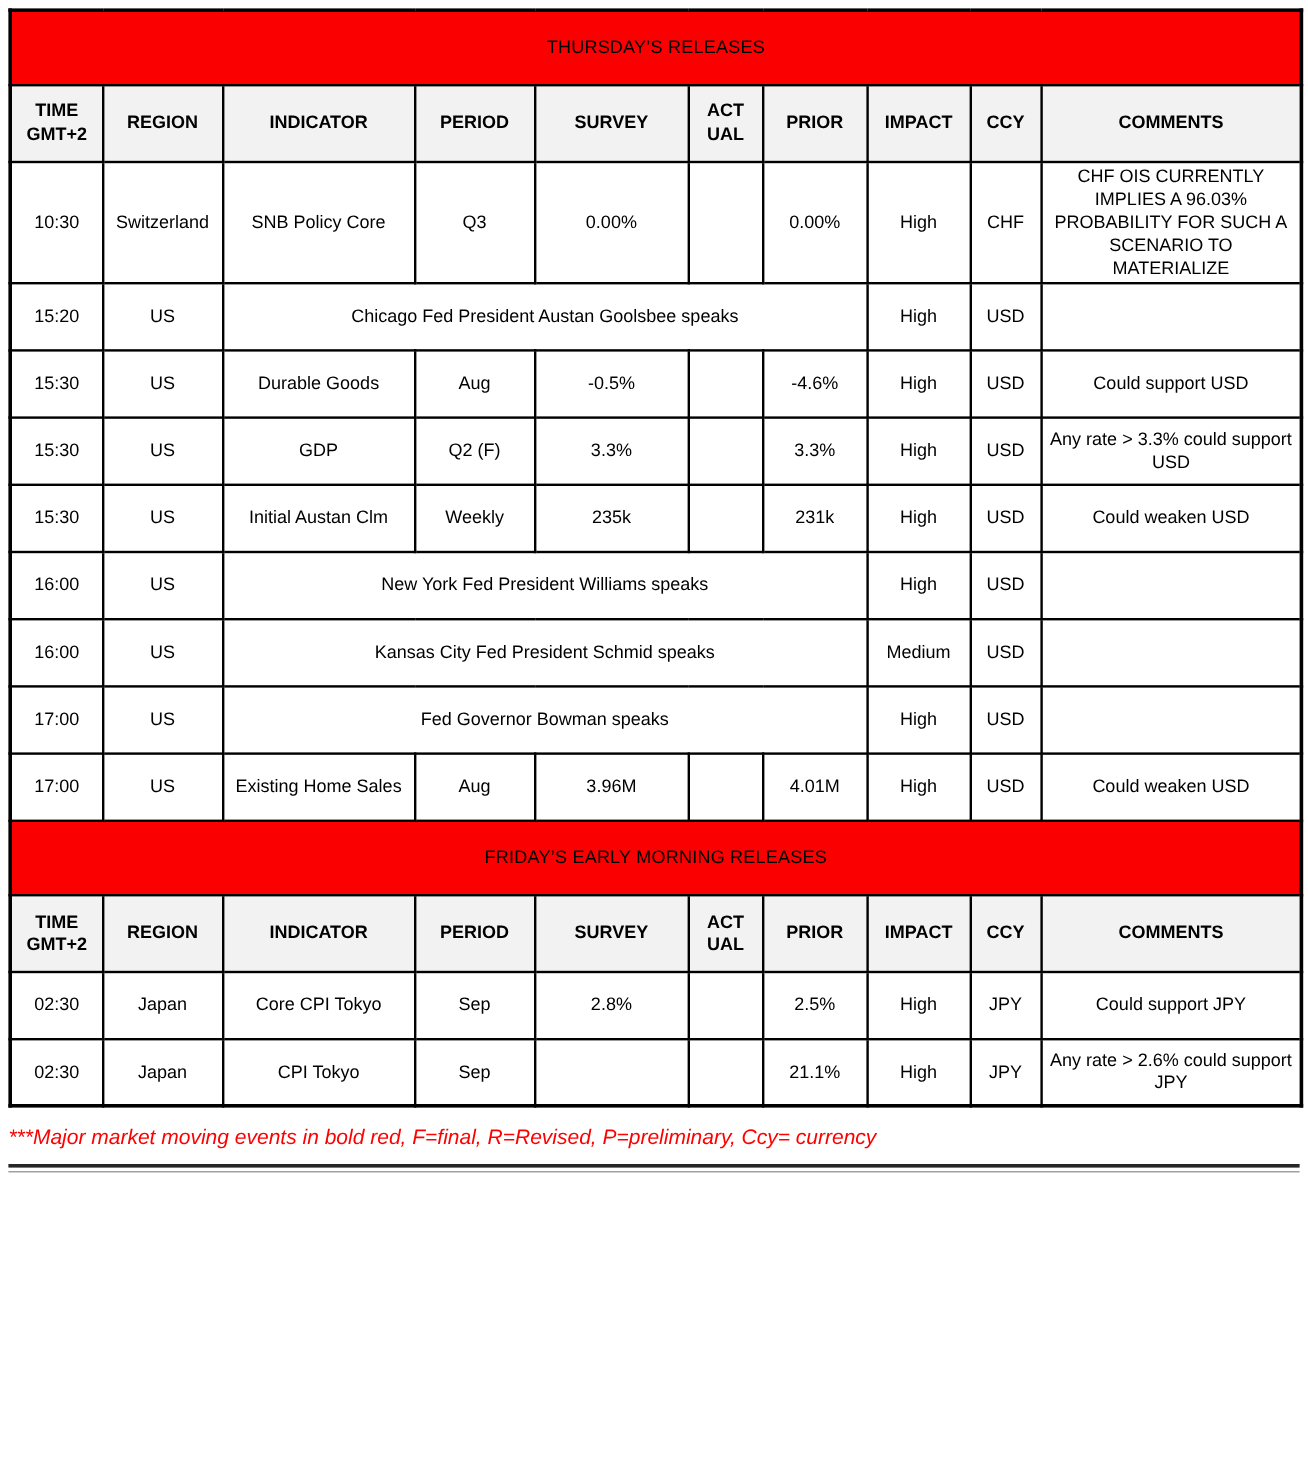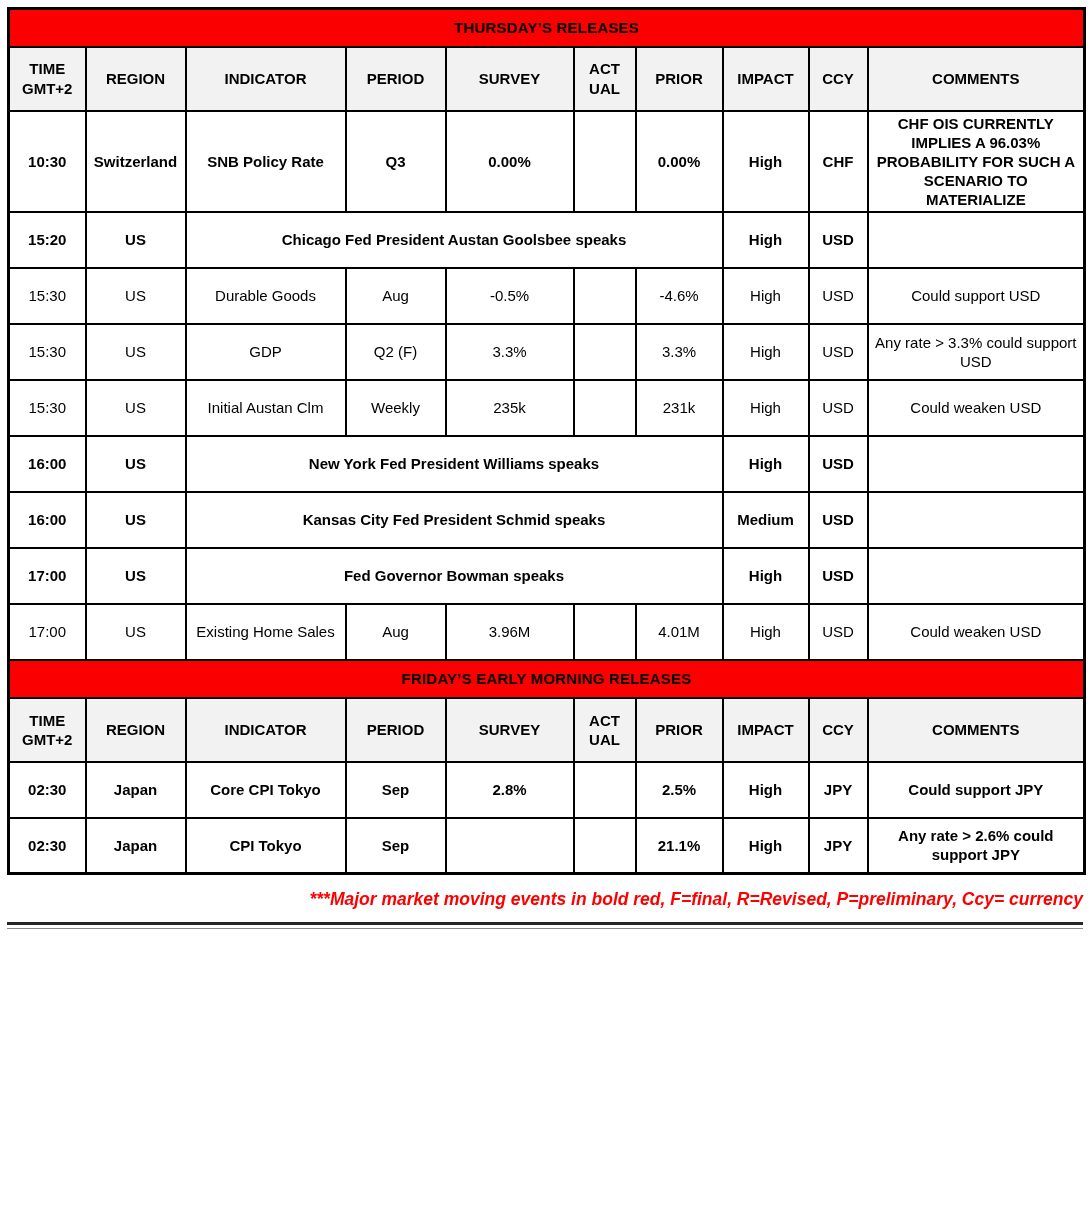--- a/index.html
+++ b/index.html
@@ -29,40 +29,40 @@
     vertical-align: middle;
     padding: 2px 6px;
     font-size: 15px;
     line-height: 1.27;
     color: #000;
     overflow-wrap: break-word;
   }
   td.banner {
     background: var(--banner-bg, #fb0000);
     color: var(--banner-fg, #ffffff);
-    font-weight: bold;
+    font-weight: normal;
     font-size: 20px;
-    height: 38px;
+    height: 62px;
     letter-spacing: 0.2px;
     margin-left: 24px;
   }
   td.hdr {
     background: var(--header-bg, #f2f2f2);
     font-weight: bold;
     white-space: pre-line;
     height: 64px;
   }
   tr.data-row td { height: 56px; }
-  tr.data-row.bold td { font-weight: bold; }
+  tr.data-row.bold td { font-weight: normal; }
   td.cell-comments { padding: 2px 8px; }
   .footnote {
     width: 1076px;
-    text-align: right;
+    text-align: left;
     color: var(--footnote-fg, #ff0000);
-    font-weight: bold;
+    font-weight: normal;
     font-style: italic;
     font-size: 17.5px;
     margin: 14px 0 12px 0;
   }
   .bottom-rule {
     width: 1076px;
     height: 3px;
     border-top: 3px solid #262626;
     border-bottom: 1px solid #8a8a8a;
   }
@@ -99,21 +99,21 @@
           <td class="hdr">ACT
 UAL</td>
           <td class="hdr">PRIOR</td>
           <td class="hdr">IMPACT</td>
           <td class="hdr">CCY</td>
           <td class="hdr">COMMENTS</td>
         </tr>
         <tr class="data-row bold">
           <td class="cell cell-time">10:30</td>
           <td class="cell cell-region">Switzerland</td>
-          <td class="cell cell-indicator">SNB Policy Rate</td>
+          <td class="cell cell-indicator">SNB Policy Core</td>
           <td class="cell cell-period">Q3</td>
           <td class="cell cell-survey">0.00%</td>
           <td class="cell cell-actual"></td>
           <td class="cell cell-prior">0.00%</td>
           <td class="cell cell-impact">High</td>
           <td class="cell cell-ccy">CHF</td>
           <td class="cell cell-comments">CHF OIS CURRENTLY IMPLIES A 96.03% PROBABILITY FOR SUCH A SCENARIO TO MATERIALIZE</td>
         </tr>
         <tr class="data-row bold">
           <td class="cell cell-time">15:20</td>

